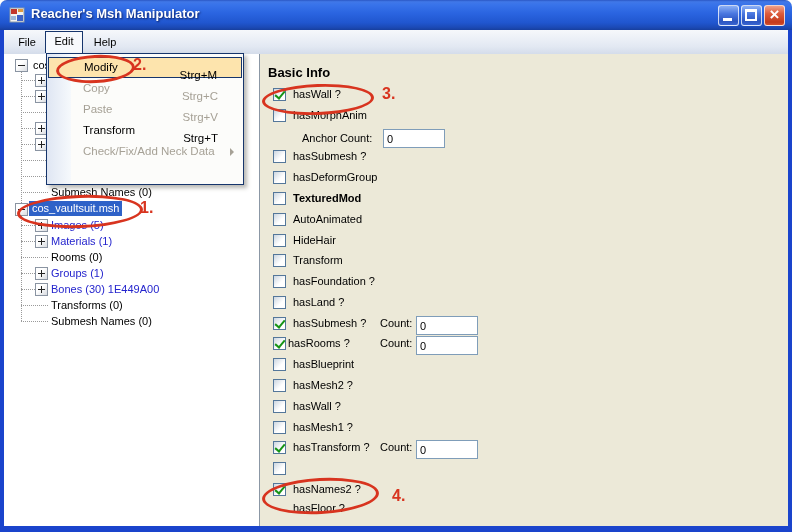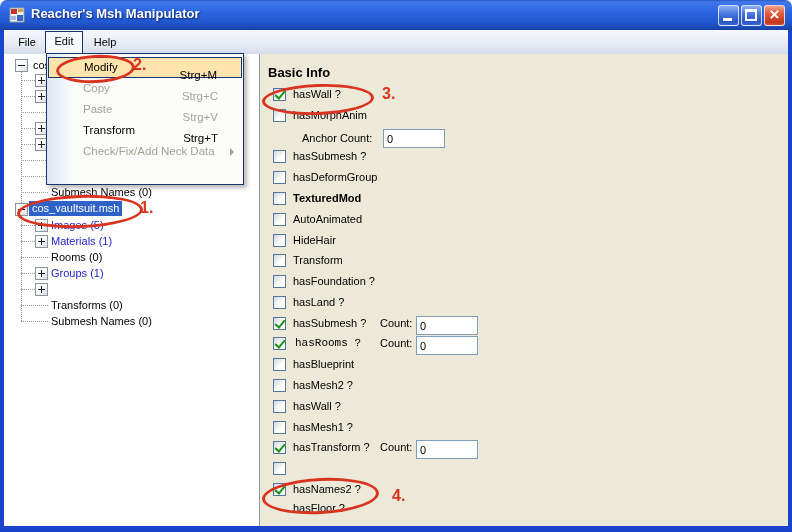--- a/index.html
+++ b/index.html
@@ -123,20 +123,21 @@
       <div class="hdot" style="left: 17px; top: 187px; width: 14px;"></div>
       <span class="pm plus" style="left: 31px; top: 181px;"></span>
       <span class="tnode blue" style="left: 47px; top: 179px;">Materials (1)</span>
       <div class="hdot" style="left: 17px; top: 203px; width: 27px;"></div>
       <span class="tnode" style="left: 47px; top: 195px;">Rooms (0)</span>
       <div class="hdot" style="left: 17px; top: 219px; width: 14px;"></div>
       <span class="pm plus" style="left: 31px; top: 213px;"></span>
       <span class="tnode blue" style="left: 47px; top: 211px;">Groups (1)</span>
       <div class="hdot" style="left: 17px; top: 235px; width: 14px;"></div>
       <span class="pm plus" style="left: 31px; top: 229px;"></span>
+      <span class="tnode blue" style="left: 47px; top: 227px;">Bones (30) 1E449A00</span>
       <div class="hdot" style="left: 17px; top: 251px; width: 27px;"></div>
       <span class="tnode" style="left: 47px; top: 243px;">Transforms (0)</span>
       <div class="hdot" style="left: 17px; top: 267px; width: 27px;"></div>
       <span class="tnode" style="left: 47px; top: 259px;">Submesh Names (0)</span>
     </div>
 
   <div class="panel" id="panel">
     <div class="heading">Basic Info</div>
   <span class="cb checked" style="top: 34px;"></span>
       <span class="ilabel" style="left: 33px; top: 33px;">hasWall ?</span>
@@ -158,21 +159,21 @@
       <span class="ilabel" style="left: 33px; top: 199px;">Transform</span>
       <span class="cb" style="top: 221px;"></span>
       <span class="ilabel" style="left: 33px; top: 220px;">hasFoundation ?</span>
       <span class="cb" style="top: 242px;"></span>
       <span class="ilabel" style="left: 33px; top: 241px;">hasLand ?</span>
       <span class="cb checked" style="top: 263px;"></span>
       <span class="ilabel" style="left: 33px; top: 262px;">hasSubmesh ?</span>
       <span class="ilabel" style="left: 120px; top: 262px;">Count:</span>
       <input class="ibox" type="text" value="0" style="left: 156px; top: 262px;">
       <span class="cb checked" style="top: 283px;"></span>
-      <span class="ilabel" style="left: 35px; top: 282px; font-family: Liberation Mono, monospace;">hasRooms ?</span>
+      <span class="ilabel" style="left: 28px; top: 282px;">hasRooms ?</span>
       <span class="ilabel" style="left: 120px; top: 282px;">Count:</span>
       <input class="ibox" type="text" value="0" style="left: 156px; top: 282px;">
       <span class="cb" style="top: 304px;"></span>
       <span class="ilabel" style="left: 33px; top: 303px;">hasBlueprint</span>
       <span class="cb" style="top: 325px;"></span>
       <span class="ilabel" style="left: 33px; top: 324px;">hasMesh2 ?</span>
       <span class="cb" style="top: 346px;"></span>
       <span class="ilabel" style="left: 33px; top: 345px;">hasWall ?</span>
       <span class="cb" style="top: 367px;"></span>
       <span class="ilabel" style="left: 33px; top: 366px;">hasMesh1 ?</span>

